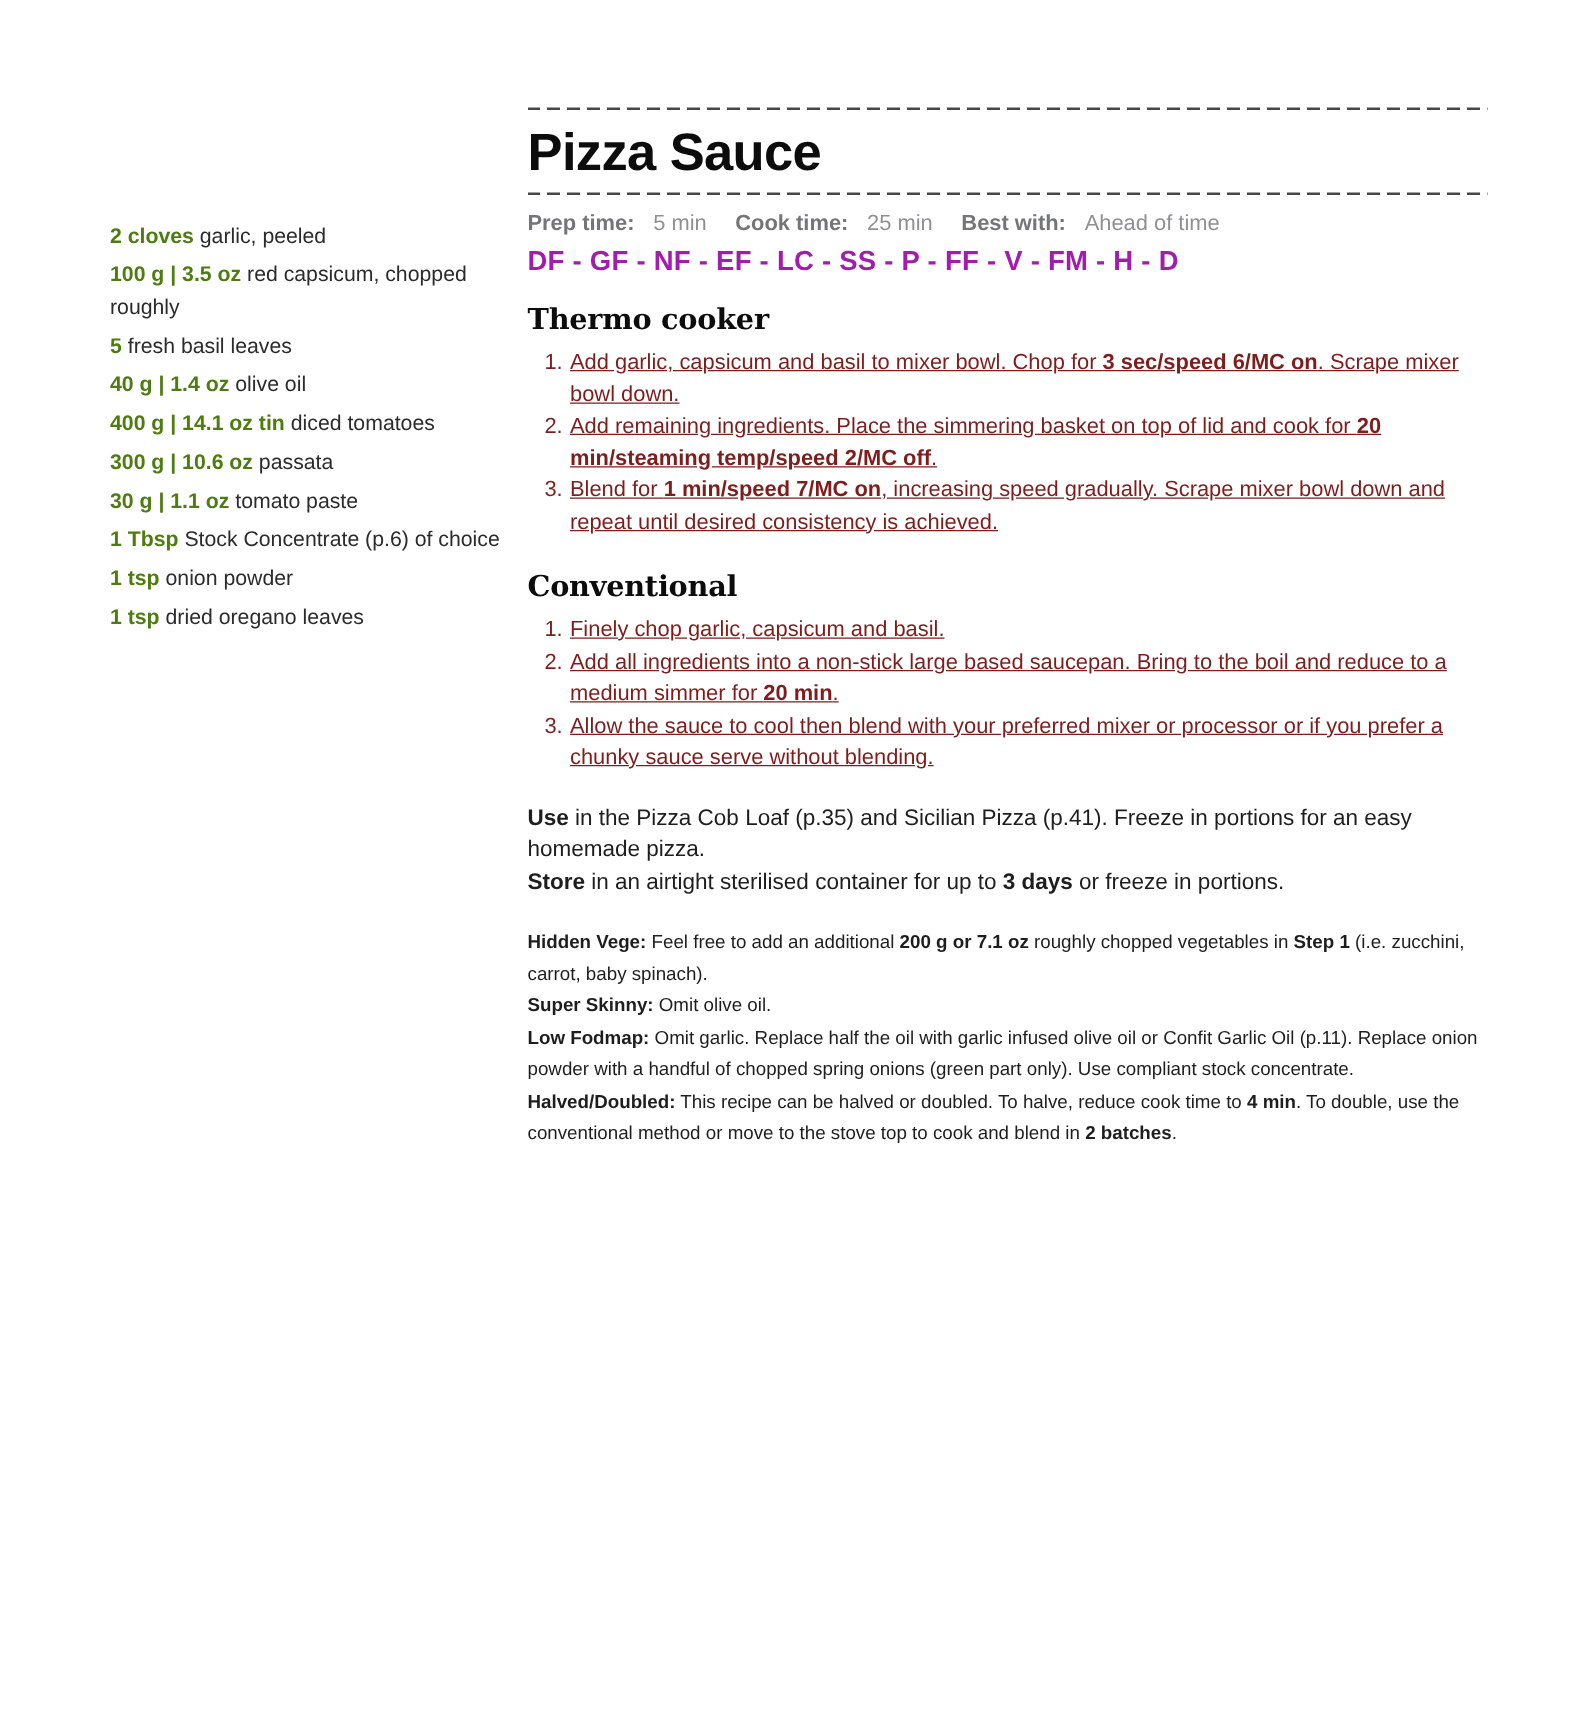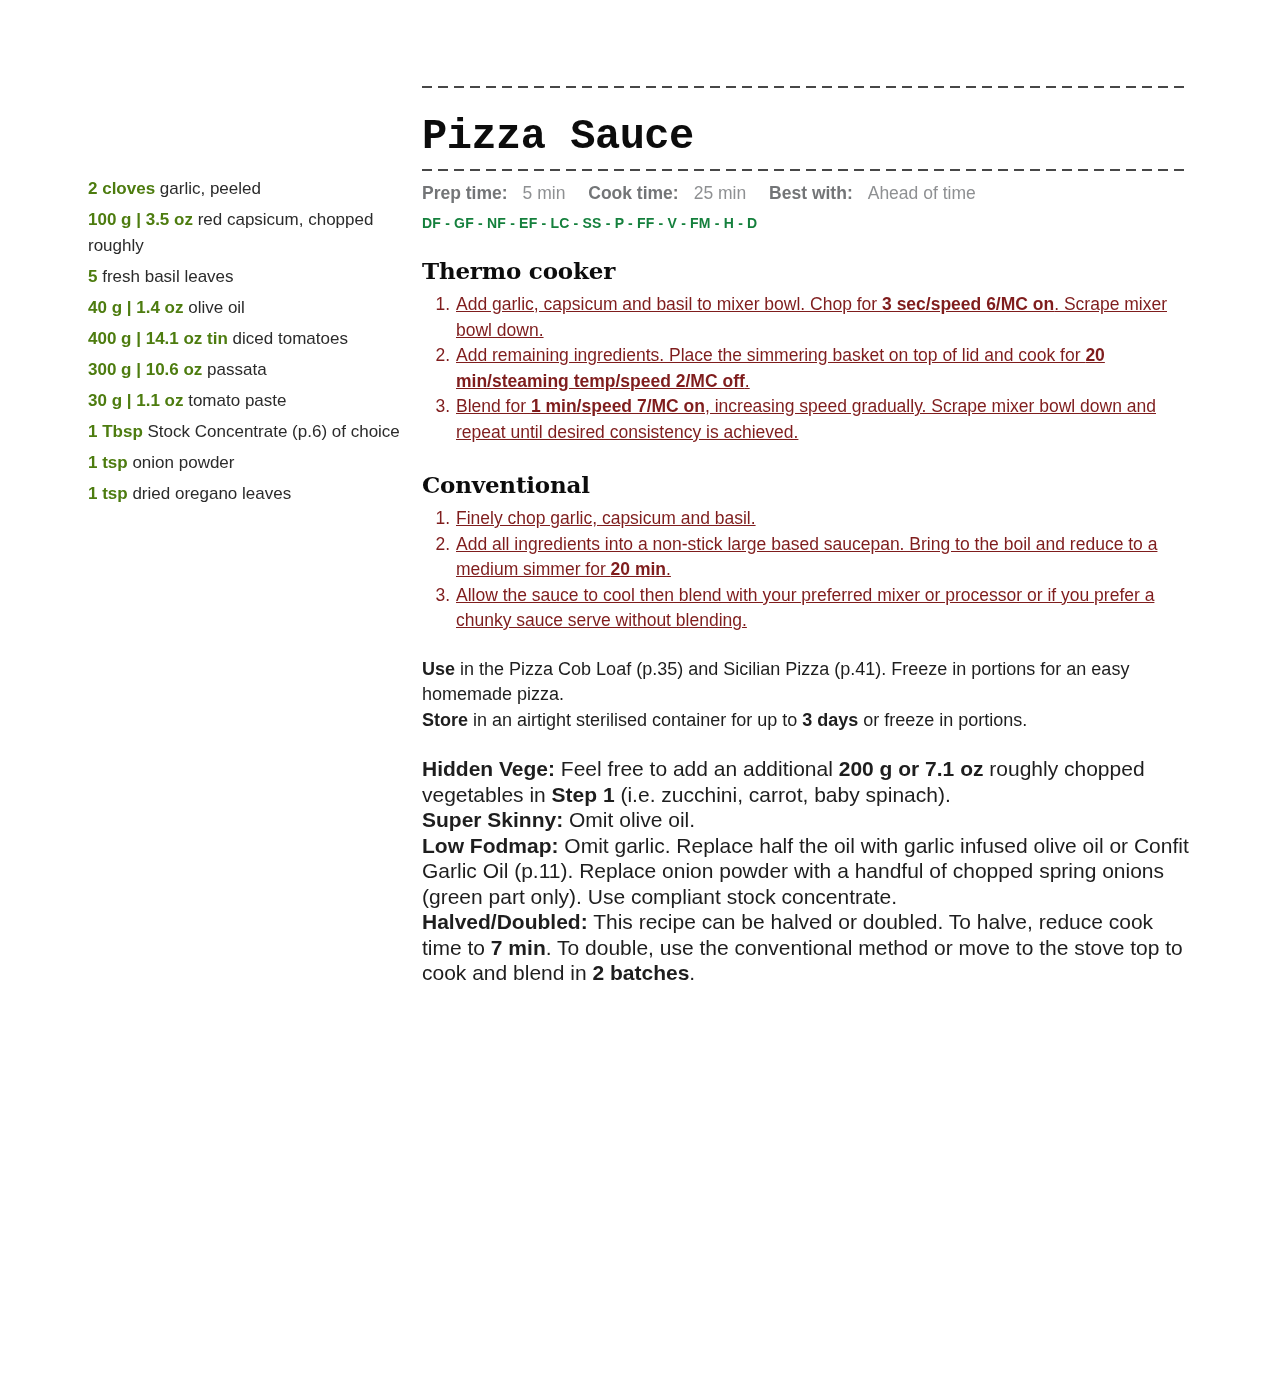--- a/index.html
+++ b/index.html
@@ -33,46 +33,46 @@
     top: 86px;
     width: 768px;
   }
   .dash {
     height: 2px;
     background: repeating-linear-gradient(to right,
       #474747 0px, #474747 10px,
       transparent 10px, transparent 16px);
   }
   h1.title {
-    font-family: Liberation Mono, monospace;
+    font-family: Liberation Sans, sans-serif;
     font-weight: 900;
     font-size: 42px;
     line-height: 50px;
     letter-spacing: -0.5px;
     color: #0c0c0c;
-    margin-top: 24px;
+    margin-top: 9px;
   }
   .dash2 { margin-top: 7px; }
 
   .meta {
     margin-top: 12px;
     font-size: 17.5px;
     line-height: 21px;
     color: #8e9092;
   }
   .meta-item { margin-right: 18px; }
   .meta-item b { font-weight: 700; color: #737577; }
   .meta-item .mv { margin-left: 15px; }
 
   .codes {
     margin-top: 9px;
-    font-size: 14px;
+    font-size: 22px;
     line-height: 21px;
     font-weight: 700;
-    color: #15803d;
+    color: #a21caf;
     letter-spacing: 0.2px;
   }
 
   h2.section-heading {
     font-family: "DejaVu Serif", serif;
     font-weight: 900;
     font-size: 23px;
     line-height: 26px;
     color: #0c0c0c;
     letter-spacing: -0.2px;
@@ -91,21 +91,21 @@
   ol.steps li { padding-left: 1px; }
   b { font-weight: 700; }
 
   .notes {
     margin-top: 23px;
     font-size: 18px;
     line-height: 25.5px;
   }
   .tips {
     margin-top: 23px;
-    font-size: 21px;
+    font-size: 15px;
     line-height: 25.5px;
   }
   .notes p, .tips p { margin: 0; }
 </style>
 </head>
 <body>
 
 <aside class="ingredients">
   <div class="ingredient"><b>2 cloves</b><span> garlic, peeled</span></div>
   <div class="ingredient"><b>100 g | 3.5 oz</b><span> red capsicum, chopped roughly</span></div>
@@ -154,15 +154,15 @@
 
   <div class="notes">
     <p><b>Use</b><span> in the Pizza Cob Loaf (p.35) and Sicilian Pizza (p.41). Freeze in portions for an easy homemade pizza.</span></p>
     <p><b>Store</b><span> in an airtight sterilised container for up to </span><b>3 days</b><span> or freeze in portions.</span></p>
   </div>
 
   <div class="tips">
     <p><b>Hidden Vege:</b><span> Feel free to add an additional </span><b>200 g or 7.1 oz</b><span> roughly chopped vegetables in </span><b>Step 1</b><span> (i.e. zucchini, carrot, baby spinach).</span></p>
     <p><b>Super Skinny:</b><span> Omit olive oil.</span></p>
     <p><b>Low Fodmap:</b><span> Omit garlic. Replace half the oil with garlic infused olive oil or Confit Garlic Oil (p.11). Replace onion powder with a handful of chopped spring onions (green part only). Use compliant stock concentrate.</span></p>
-    <p><b>Halved/Doubled:</b><span> This recipe can be halved or doubled. To halve, reduce cook time to </span><b>7 min</b><span>. To double, use the conventional method or move to the stove top to cook and blend in </span><b>2 batches</b><span>.</span></p>
+    <p><b>Halved/Doubled:</b><span> This recipe can be halved or doubled. To halve, reduce cook time to </span><b>4 min</b><span>. To double, use the conventional method or move to the stove top to cook and blend in </span><b>2 batches</b><span>.</span></p>
   </div>
 </main>
 
 </body></html>

